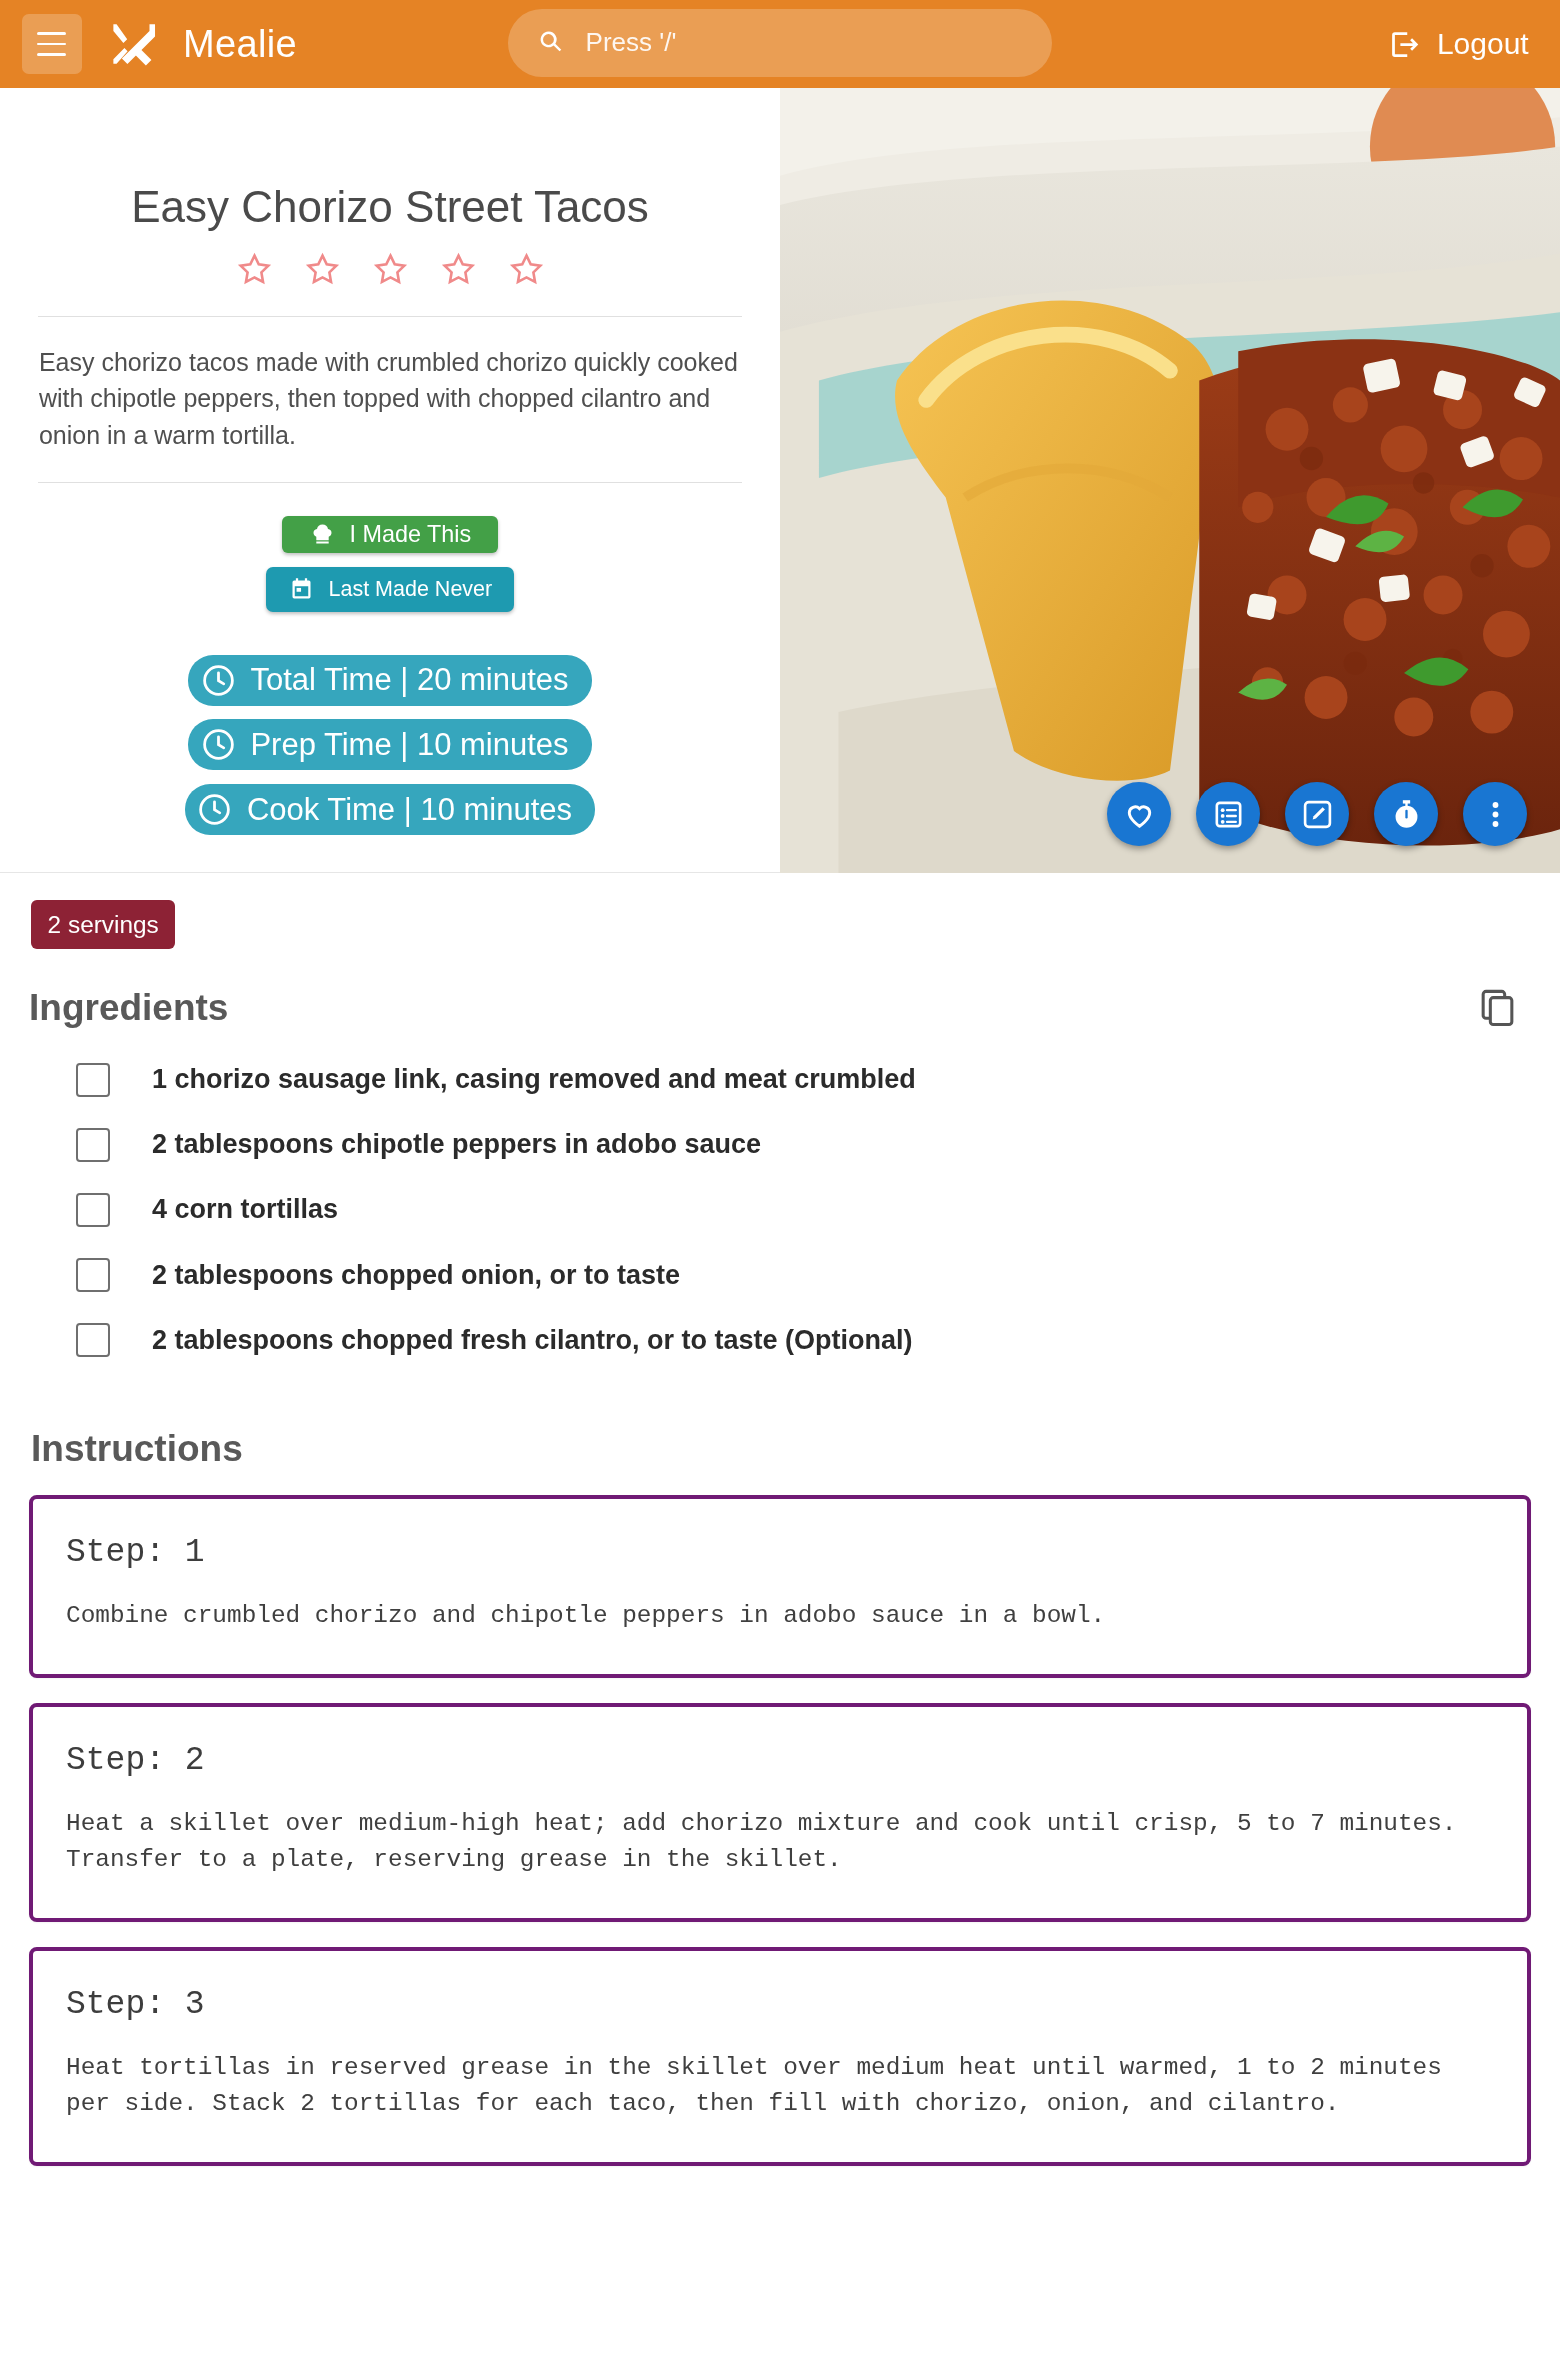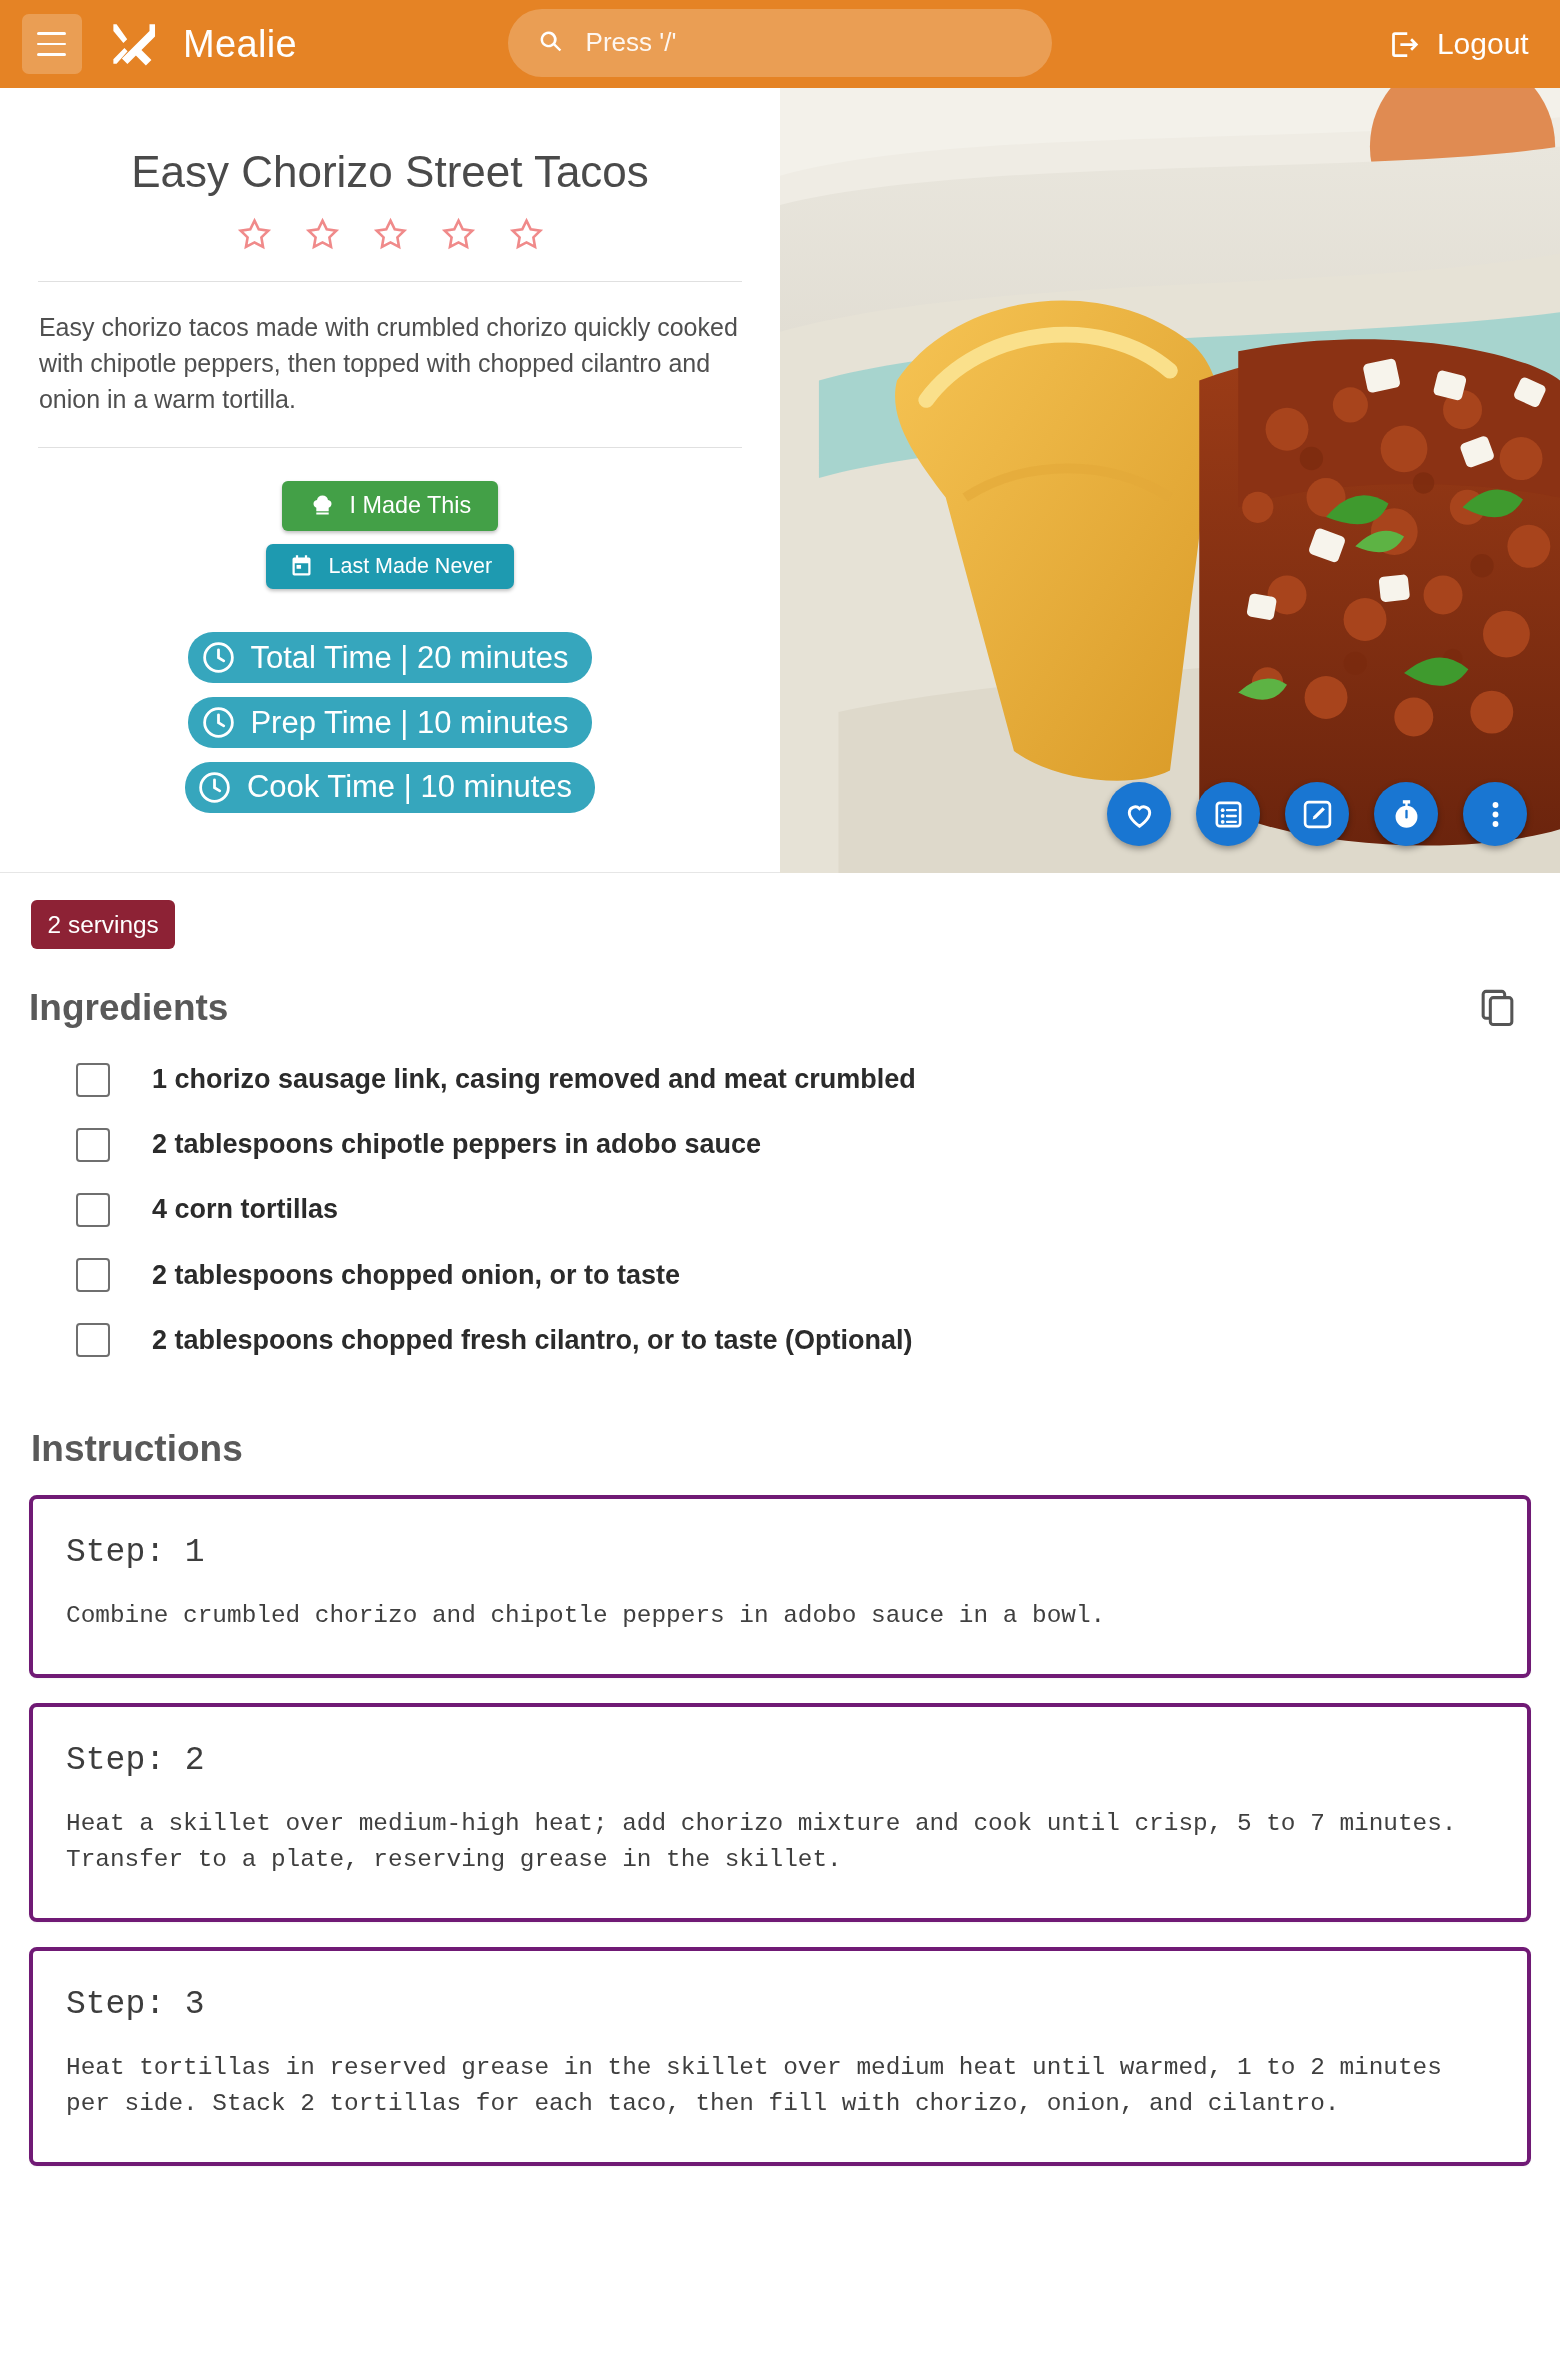--- a/index.html
+++ b/index.html
@@ -68,20 +68,21 @@
   }
   .logout svg { width: 33px; height: 33px; }
 
   
   .hero { display: flex; align-items: stretch; background: #fff; }
   .hero-left {
     width: 780px;
     padding: 47px 33px 37px 33px;
     display: flex; flex-direction: column;
     border-bottom: 1px solid #e6e6e6;
+    justify-content: flex-end;
   }
   .recipe-title {
     font-size: 44px;
     color: #4a4a4a;
     font-weight: 400;
     text-align: center;
     margin: 11.7px 0 17.6px 0;
     line-height: 1.15;
   }
   .stars { display: flex; justify-content: center; gap: 29px; margin-bottom: 27px; }
@@ -90,21 +91,21 @@
   .description {
     color: #4f4f4f;
     font-size: 25px;
     line-height: 1.45;
     padding: 27px 5.9px 29px 5.9px;
   }
   .btn-col { display: flex; flex-direction: column; align-items: center; gap: 13.7px; margin-top: 33px; }
   .made-btn {
     background: #43a047; color: #fff;
     border: 0; border-radius: 5.9px;
-    height: 50px;
+    height: 37px;
     padding: 0 27px;
     font-size: 23.4px;
     display: flex; align-items: center; gap: 13.7px;
     cursor: pointer;
     box-shadow: 0 2px 3.9px rgba(0,0,0,.25);
     font-family: "Liberation Sans", sans-serif;
   }
   .made-btn svg { width: 27px; height: 27px; }
   .lastmade-btn {
     background: #1e9ab0; color: #fff;

